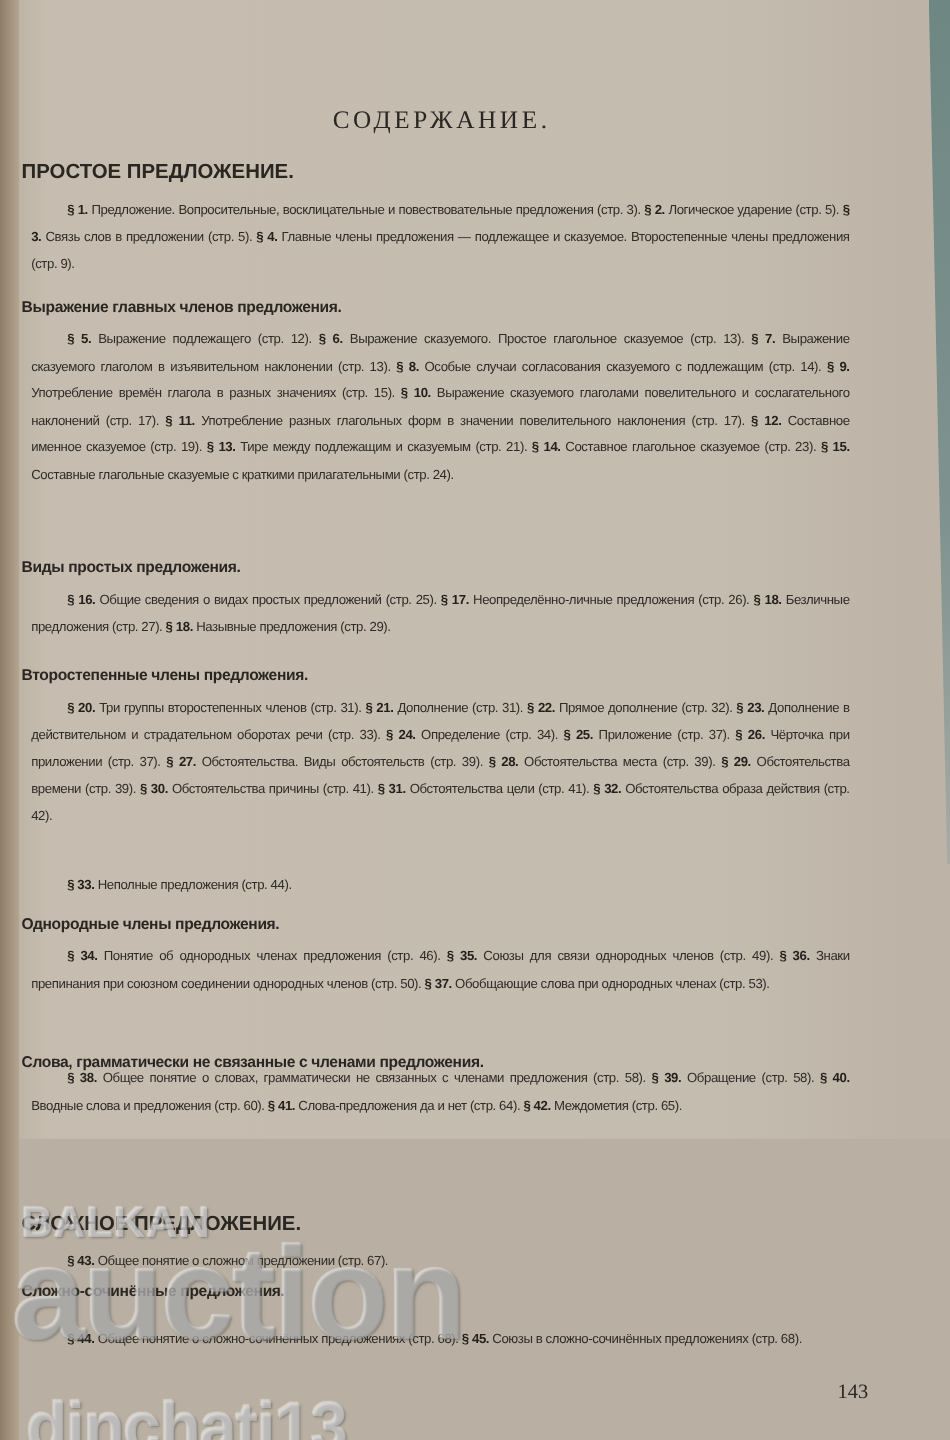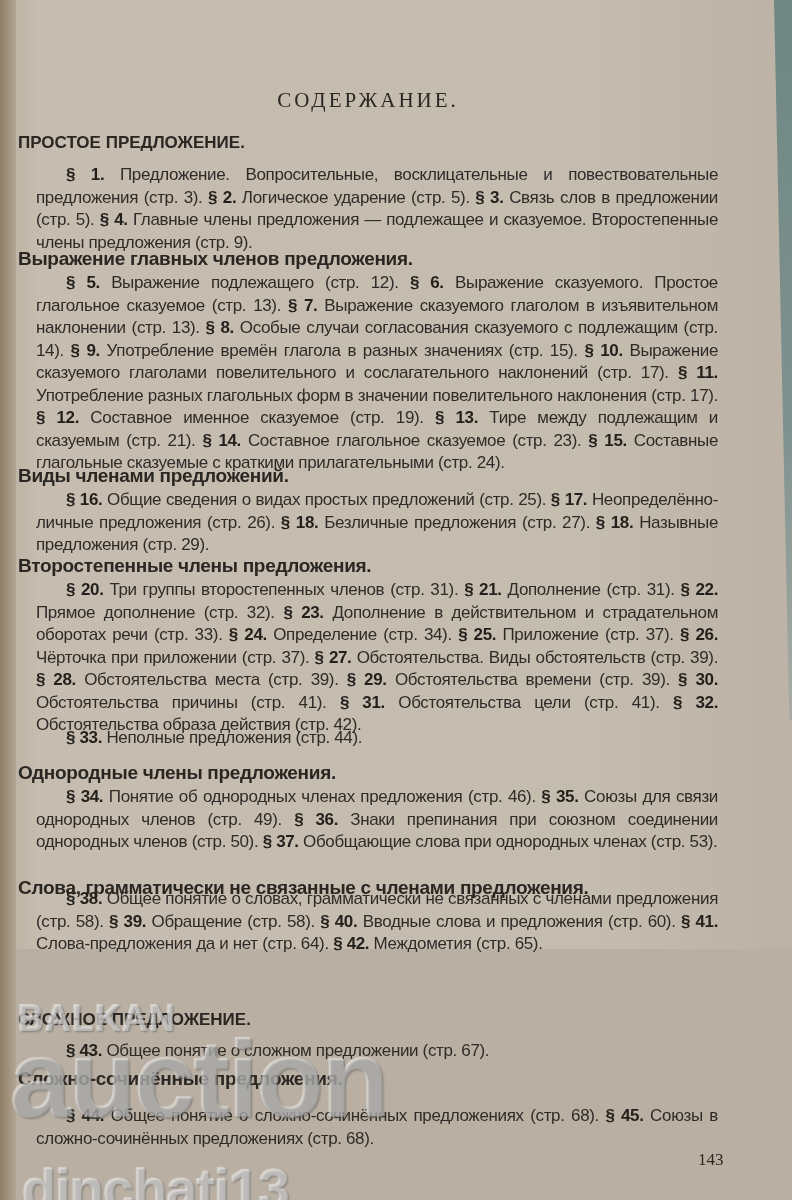--- a/index.html
+++ b/index.html
@@ -30,26 +30,26 @@
       text-align: center; font-size: 21px; letter-spacing: 3px;
       font-family: "Liberation Serif", serif; color: #2a2622;
     }
     .part-title {
       position: absolute; left: 0; width: 700px;
       text-align: left; font-weight: bold; font-size: 17px;
       font-family: "Liberation Sans Narrow", "Liberation Sans", sans-serif;
       color: #2a2622;
     }
     .section-title {
-      position: absolute; left: 0; font-weight: bold; font-size: 19px;
+      position: absolute; left: 0; font-weight: bold; font-size: 13px;
       font-family: "Liberation Sans", sans-serif; letter-spacing: -0.3px;
       color: #2a2622; white-space: nowrap; text-align: center;
     }
     .para {
-      position: absolute; left: 18px; width: 682px; font-size: 17px;
+      position: absolute; left: 8px; width: 682px; font-size: 11px;
       line-height: 22.5px; text-align: justify; text-indent: 30px;
       font-family: "Liberation Sans", sans-serif; letter-spacing: -0.35px;
       color: #2f2b27;
     }
     .para b { font-weight: bold; color: #231f1b; }
     .page-num {
       position: absolute; top: 1150px; left: 680px; font-size: 17px;
       font-family: "Liberation Serif", serif; color: #2a2622;
     }
     .wm {
@@ -76,21 +76,21 @@
 
     <div class="para" style="top:164px;">
       <span><b>§ 1.</b> Предложение. Вопросительные, восклицательные и повествовательные предложения (стр. 3). <b>§ 2.</b> Логическое ударение (стр. 5). <b>§ 3.</b> Связь слов в предложении (стр. 5). <b>§ 4.</b> Главные члены предложения — подлежащее и сказуемое. Второстепенные члены предложения (стр. 9).</span>
     </div>
 
     <div class="section-title" style="top:248px;">Выражение главных членов предложения.</div>
     <div class="para" style="top:272px;">
       <span><b>§ 5.</b> Выражение подлежащего (стр. 12). <b>§ 6.</b> Выражение сказуемого. Простое глагольное сказуемое (стр. 13). <b>§ 7.</b> Выражение сказуемого глаголом в изъявительном наклонении (стр. 13). <b>§ 8.</b> Особые случаи согласования сказуемого с подлежащим (стр. 14). <b>§ 9.</b> Употребление времён глагола в разных значениях (стр. 15). <b>§ 10.</b> Выражение сказуемого глаголами повелительного и сослагательного наклонений (стр. 17). <b>§ 11.</b> Употребление разных глагольных форм в значении повелительного наклонения (стр. 17). <b>§ 12.</b> Составное именное сказуемое (стр. 19). <b>§ 13.</b> Тире между подлежащим и сказуемым (стр. 21). <b>§ 14.</b> Составное глагольное сказуемое (стр. 23). <b>§ 15.</b> Составные глагольные сказуемые с краткими прилагательными (стр. 24).</span>
     </div>
 
-    <div class="section-title" style="top:465px;">Виды членами предложений.</div>
+    <div class="section-title" style="top:465px;">Виды простых предложения.</div>
     <div class="para" style="top:489px;">
       <span><b>§ 16.</b> Общие сведения о видах простых предложений (стр. 25). <b>§ 17.</b> Неопределённо-личные предложения (стр. 26). <b>§ 18.</b> Безличные предложения (стр. 27). <b>§ 18.</b> Назывные предложения (стр. 29).</span>
     </div>
 
     <div class="section-title" style="top:555px;">Второстепенные члены предложения.</div>
     <div class="para" style="top:579px;">
       <span><b>§ 20.</b> Три группы второстепенных членов (стр. 31). <b>§ 21.</b> Дополнение (стр. 31). <b>§ 22.</b> Прямое дополнение (стр. 32). <b>§ 23.</b> Дополнение в действительном и страдательном оборотах речи (стр. 33). <b>§ 24.</b> Определение (стр. 34). <b>§ 25.</b> Приложение (стр. 37). <b>§ 26.</b> Чёрточка при приложении (стр. 37). <b>§ 27.</b> Обстоятельства. Виды обстоятельств (стр. 39). <b>§ 28.</b> Обстоятельства места (стр. 39). <b>§ 29.</b> Обстоятельства времени (стр. 39). <b>§ 30.</b> Обстоятельства причины (стр. 41). <b>§ 31.</b> Обстоятельства цели (стр. 41). <b>§ 32.</b> Обстоятельства образа действия (стр. 42).</span>
     </div>
     <div class="para" style="top:727px;">
       <span><b>§ 33.</b> Неполные предложения (стр. 44).</span>

